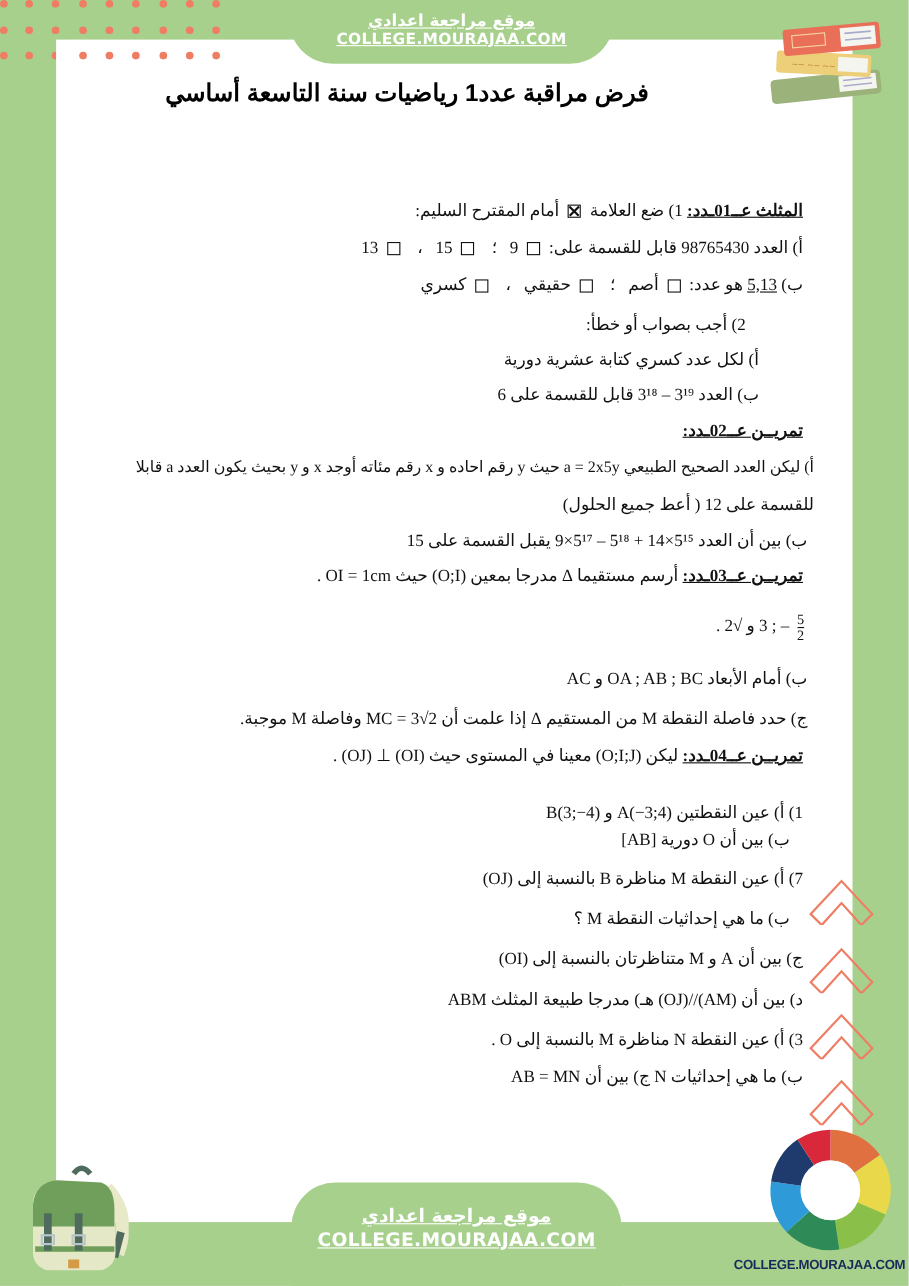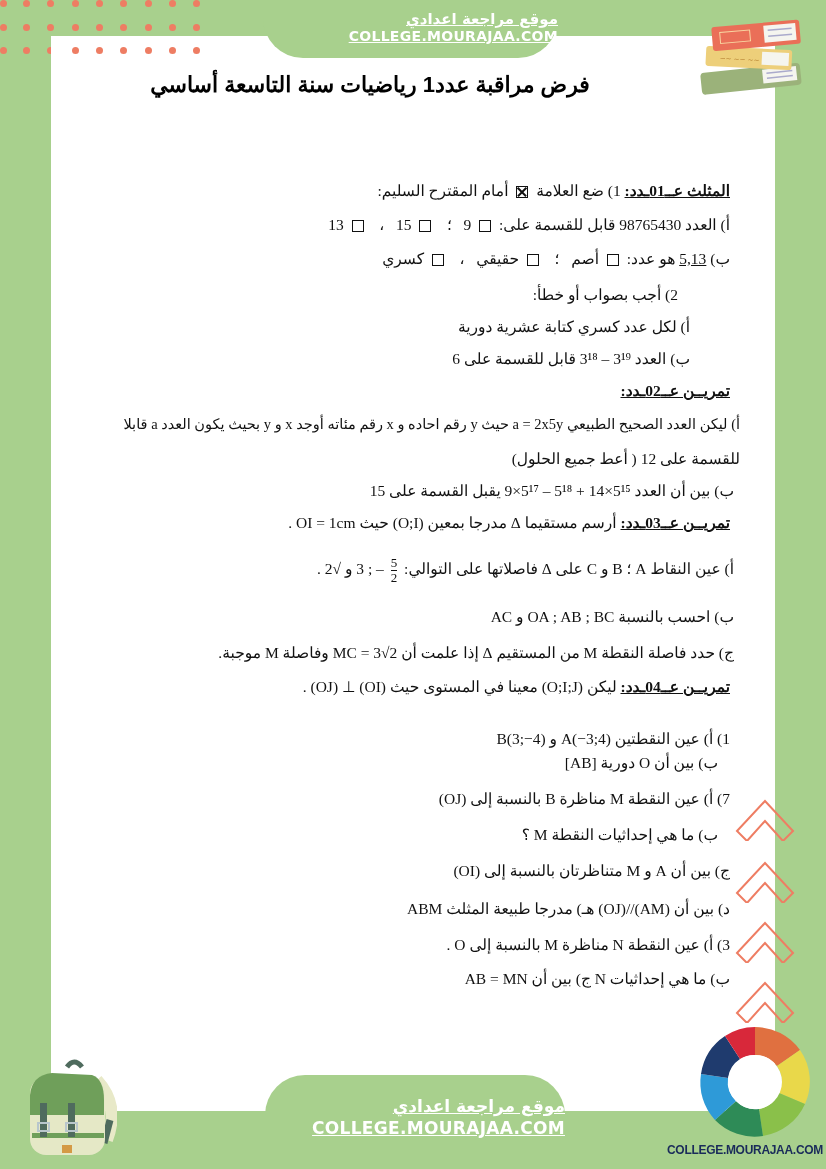--- a/index.html
+++ b/index.html
@@ -10,21 +10,21 @@
   }
   .panel {
     position:absolute; left:51px; top:36px; width:724px; height:1075px;
     background:#ffffff;
   }
   .dots { position:absolute; left:0; top:0; }
   .dot { position:absolute; width:7px; height:7px; border-radius:50%; background:#ee7d63; }
 
   .tab {
     position:absolute; background:#a8d08d; border-radius:40px 40px 0 0;
-    text-align:right; color:#fff; font-family:"DejaVu Sans", sans-serif; font-weight:bold;
+    text-align:center; color:#fff; font-family:"DejaVu Sans", sans-serif; font-weight:bold;
   }
   .tab-top { left:263px; top:0; width:295px; height:58px; border-radius:0 0 40px 40px; }
   .tab-bottom { left:265px; top:1075px; width:300px; height:94px; }
   .tab .ar { display:block; text-decoration:underline; font-size:15px; line-height:18px; }
   .tab .en { display:block; text-decoration:underline; font-size:14px; line-height:17px; letter-spacing:0.3px; }
   .tab-top .ar { margin-top:10px; }
   .tab-bottom .ar { margin-top:20px; font-size:17px; line-height:22px; }
   .tab-bottom .en { font-size:17px; line-height:22px; }
 
   .title {
@@ -183,28 +183,27 @@
     <span>ب) بين أن العدد</span>
     <span class="ltr">9×5¹⁷ – 5¹⁸ + 14×5¹⁵</span>
     <span>يقبل القسمة على 15</span>
   </div>
 
   <div class="line" style="top:336px">
     <span class="head">تمريــن عــ03ـدد:</span>
     <span>أرسم مستقيما Δ مدرجا بمعين (O;I) حيث OI = 1cm .</span>
   </div>
   <div class="line" style="top:378px;right:-4px">
-    <span>أ) عين النقاط A ؛ B و C على Δ فاصلاتها على التوالي:</span>
     <span class="frac">
       <span class="num">5</span>
       <span>2</span>
     </span>
     <span>– ; 3 و √2 .</span>
   </div>
-  <div class="line" style="top:430px;right:-4px">ب) احسب بالنسبة OA ; AB ; BC و AC</div>
+  <div class="line" style="top:430px;right:-4px">ب) أمام الأبعاد OA ; AB ; BC و AC</div>
   <div class="line" style="top:466px;right:-4px">ج) حدد فاصلة النقطة M من المستقيم Δ إذا علمت أن MC = 3√2 وفاصلة M موجبة.</div>
 
   <div class="line" style="top:500px">
     <span class="head">تمريــن عــ04ـدد:</span>
     <span>ليكن (O;I;J) معينا في المستوى حيث (OI) ⊥ (OJ) .</span>
   </div>
   <div class="line" style="top:552px">1) أ) عين النقطتين A(−3;4) و B(3;−4)</div>
   <div class="line" style="top:576px;right:12px">ب) بين أن O دورية [AB]</div>
   <div class="line" style="top:612px">7) أ) عين النقطة M مناظرة B بالنسبة إلى (OJ)</div>
   <div class="line" style="top:648px;right:12px">ب) ما هي إحداثيات النقطة M ؟</div>

